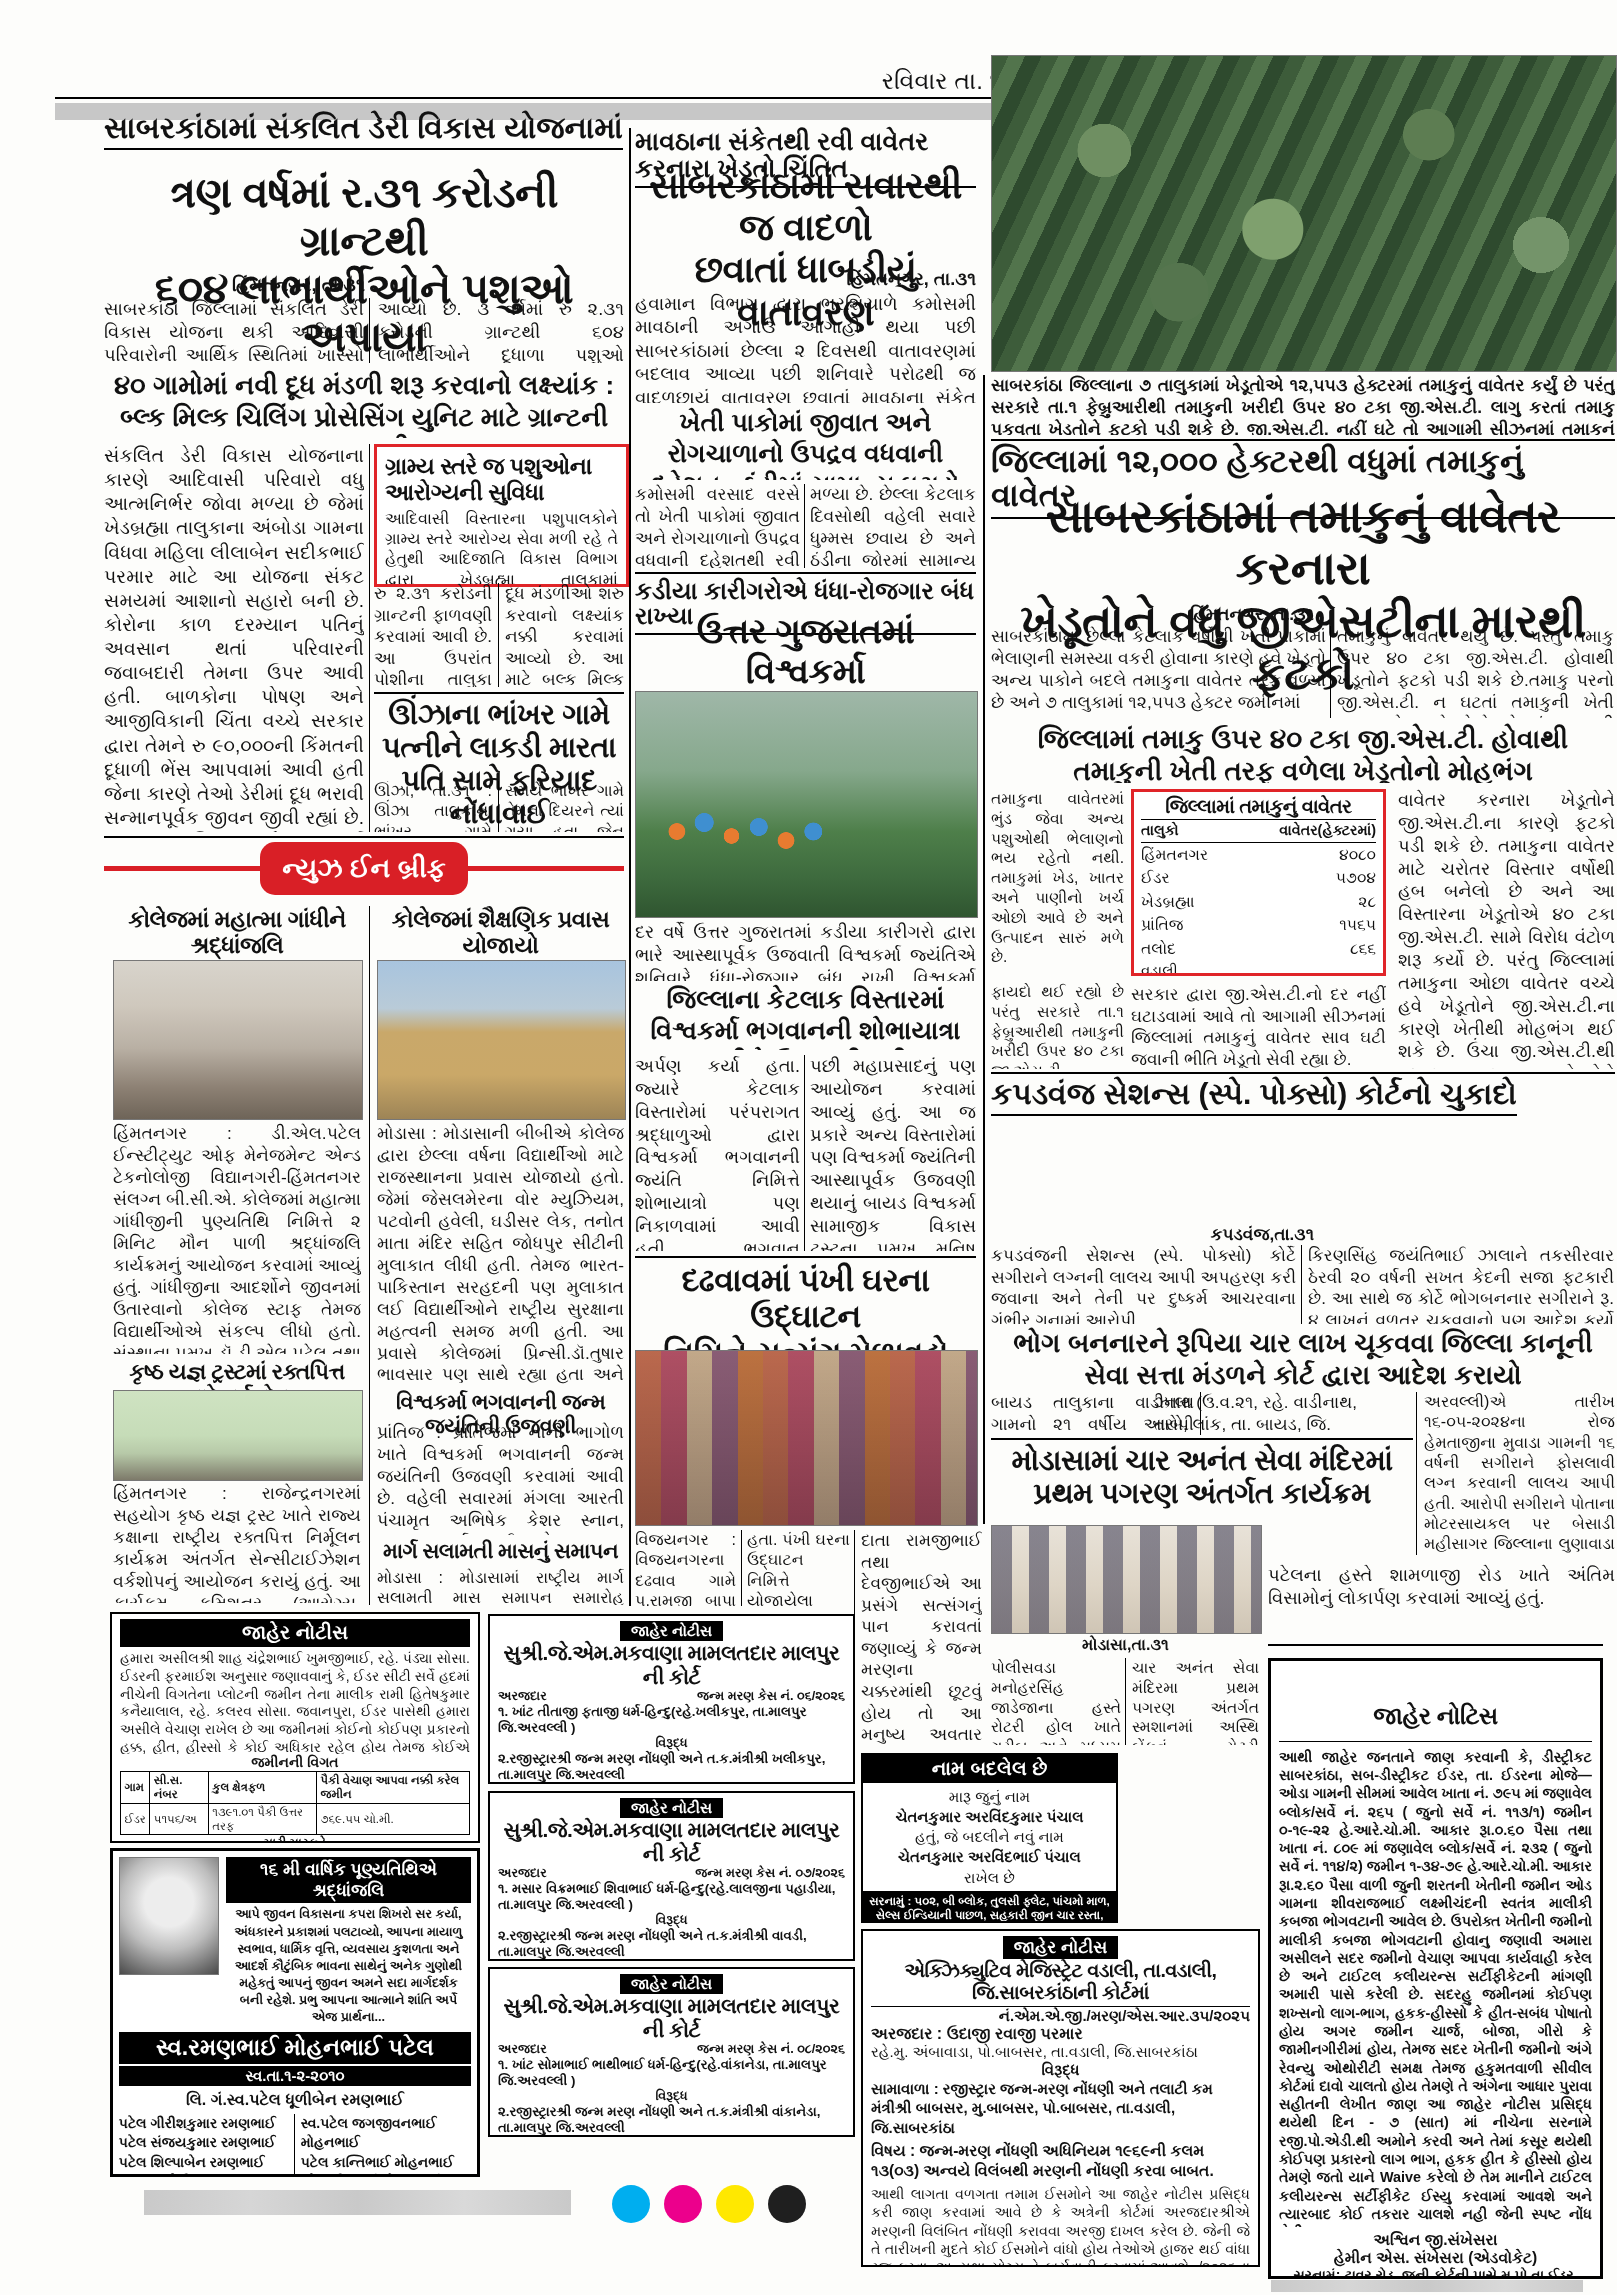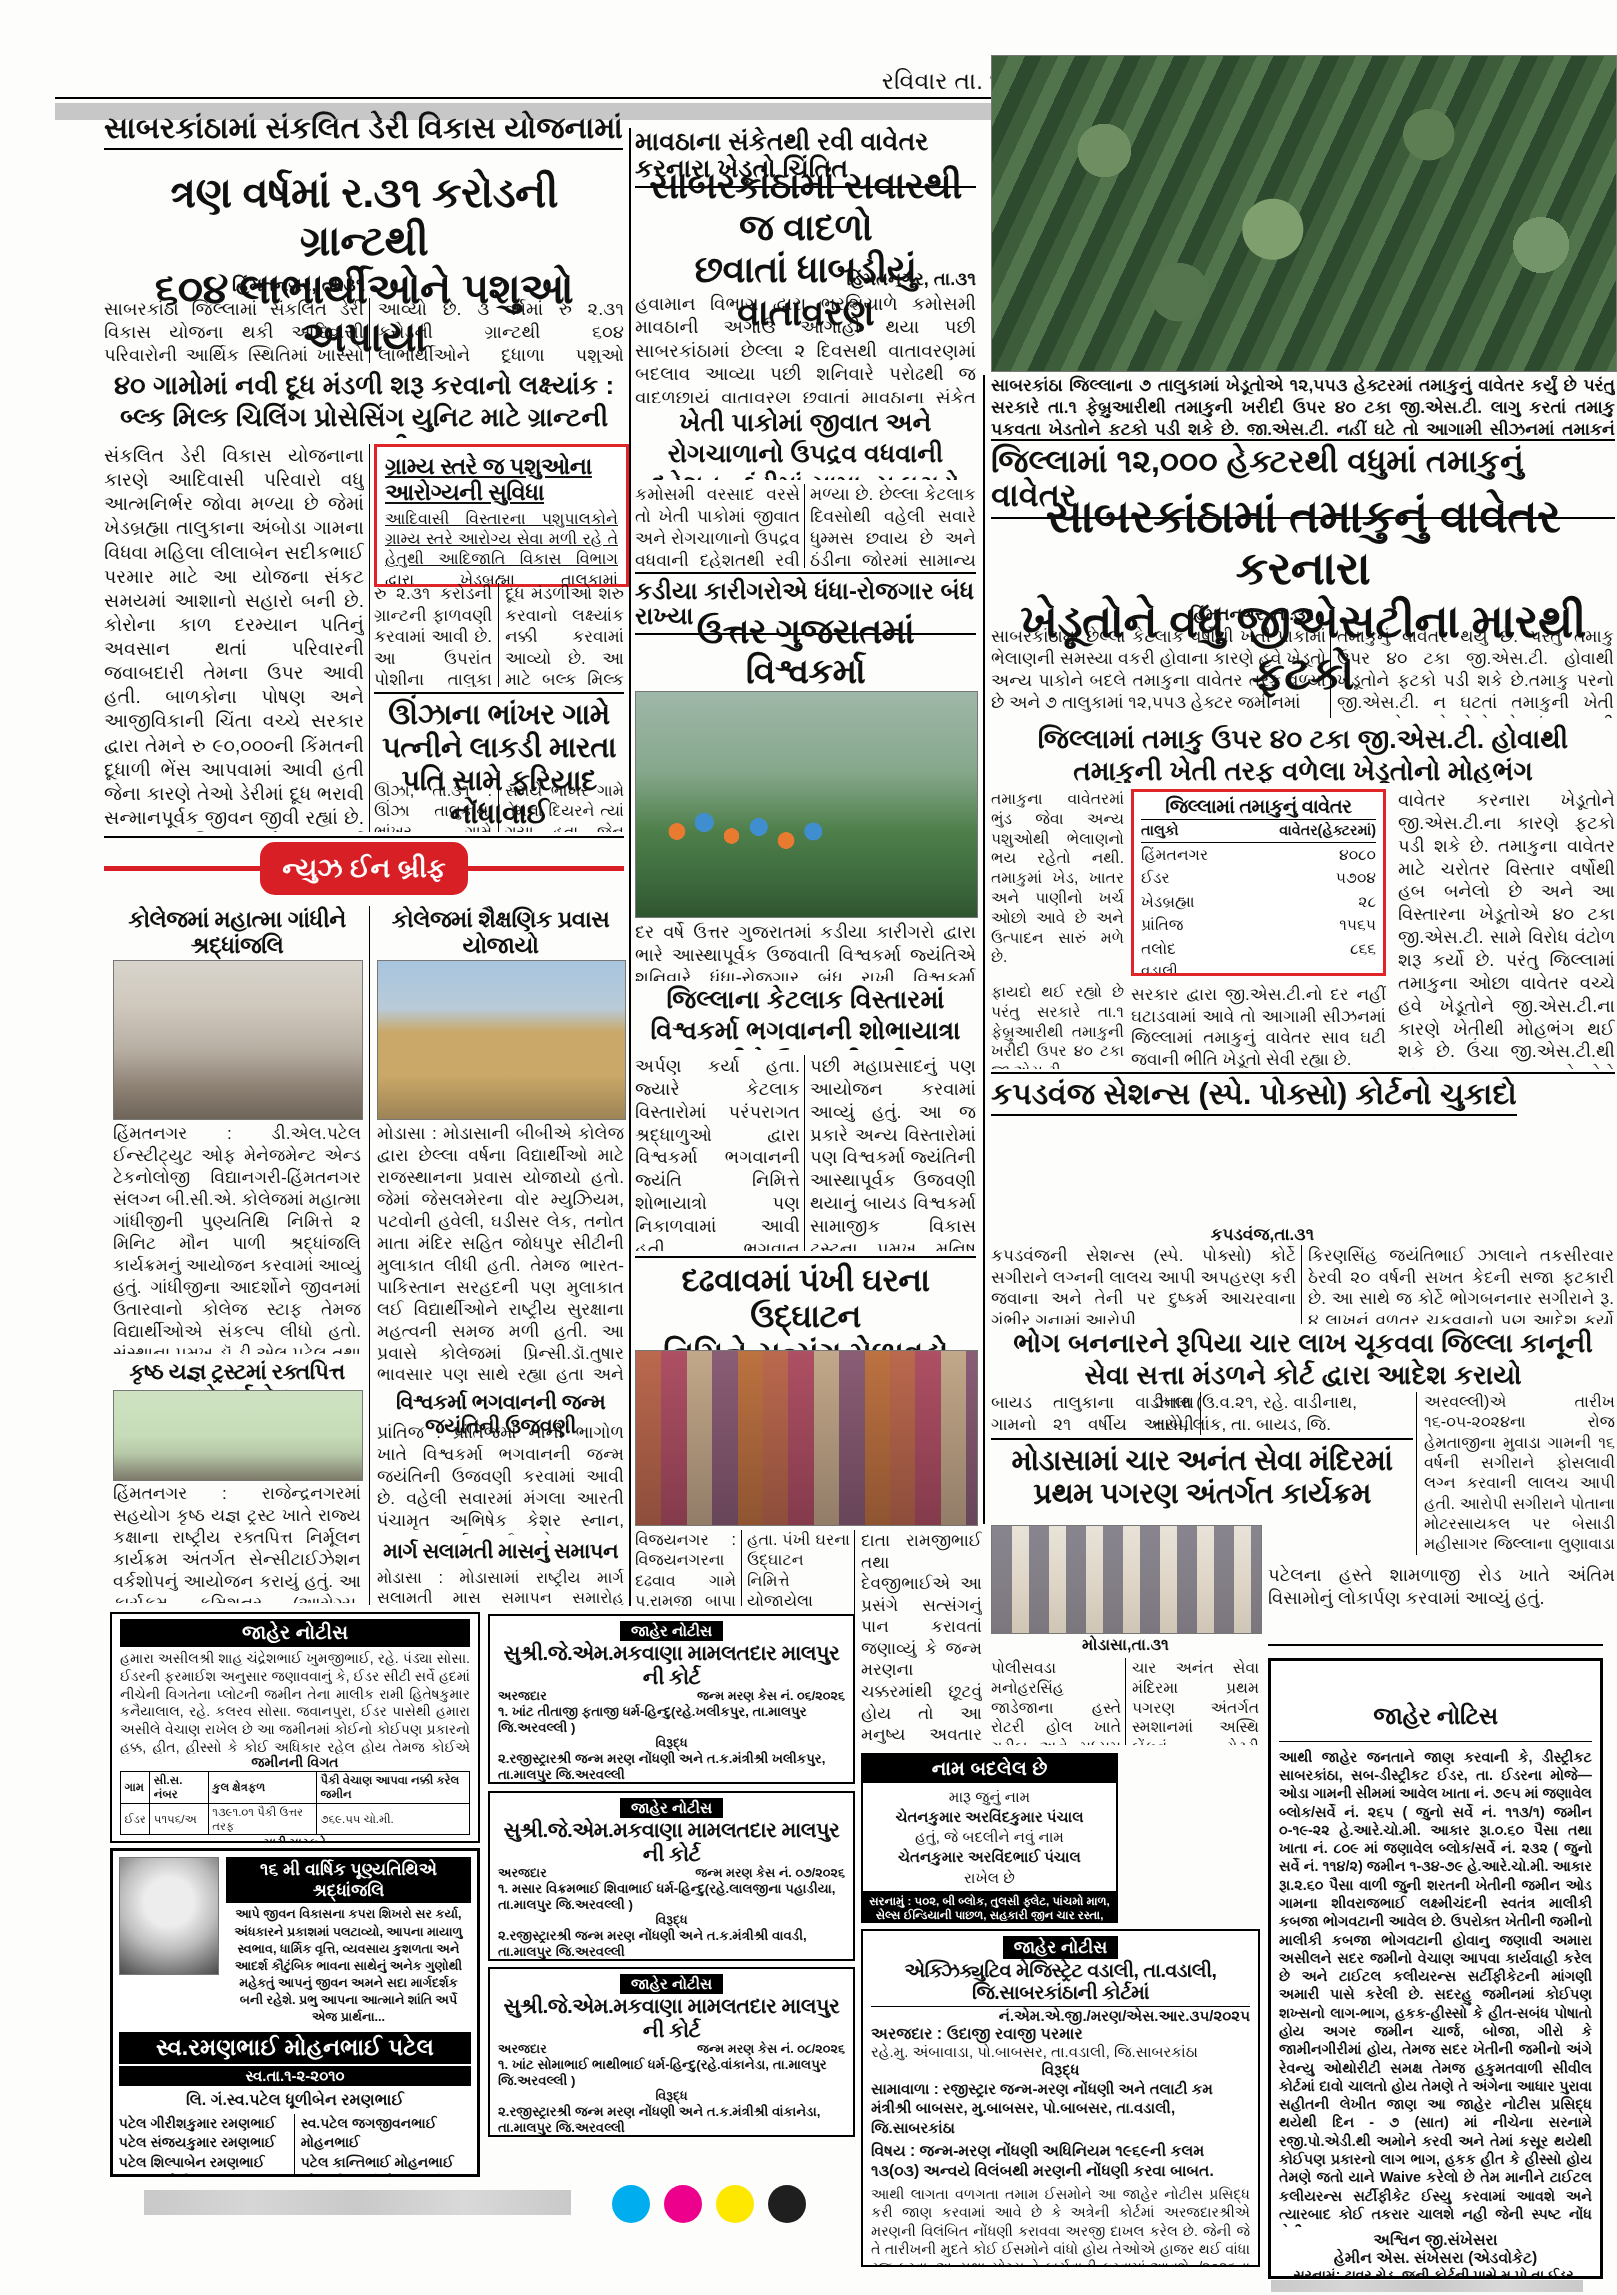--- a/index.html
+++ b/index.html
@@ -10,21 +10,21 @@
   .kick{font-weight:bold;line-height:1.05;}
   .kick .u{display:inline-block;border-bottom:2.9px solid #000;padding-bottom:4.6px;}
   .body{text-align:justify;line-height:1.27;overflow:hidden;word-break:break-word;}
   .dl{font-weight:bold;}
   .sub{font-weight:bold;text-align:center;line-height:1.22;overflow:hidden;}
   .ctr{text-align:center;}
   .rt{text-align:right;}
   .vr{background:#000;width:1.7px;}
   .hr{background:#000;height:1.7px;}
   .photo{overflow:hidden;border:0.6px solid #777;}
-  .redbox{border:3.5px solid #e02428;background:#fff;padding:5.8px 8px;overflow:hidden;text-decoration:underline;}
+  .redbox{border:3.5px solid #e02428;background:#fff;padding:5.8px 8px;overflow:hidden;}
   .badge{background:#d91f26;color:#fff;font-weight:bold;border-radius:15px;
          display:flex;align-items:center;justify-content:center;}
   .noticebox{border:2.9px solid #000;background:#fff;overflow:hidden;padding:4.6px 8px;box-sizing:border-box;}
   .ntag{background:#000;color:#fff;font-weight:bold;display:inline-block;padding:1.2px 10.4px;}
   .nbar{background:#000;color:#fff;font-weight:bold;padding:2.3px 4.6px;line-height:1.2;}
   .tbl{border:3.5px solid #e02428;background:#fff;box-sizing:border-box;padding:3.5px 7px;overflow:hidden;}
   .tblrow{display:flex;justify-content:space-between;line-height:1.5;}
   .obit{border:3.5px solid #000;background:#fff;box-sizing:border-box;overflow:hidden;}
   .obit .nameband{background:#000;color:#fff;font-weight:bold;text-align:center;}
   .graybar{background:linear-gradient(90deg,#c9c9c9,#d6d6d6 25%,#c9c9c9 50%,#d9d9d9 75%,#c9c9c9);}

